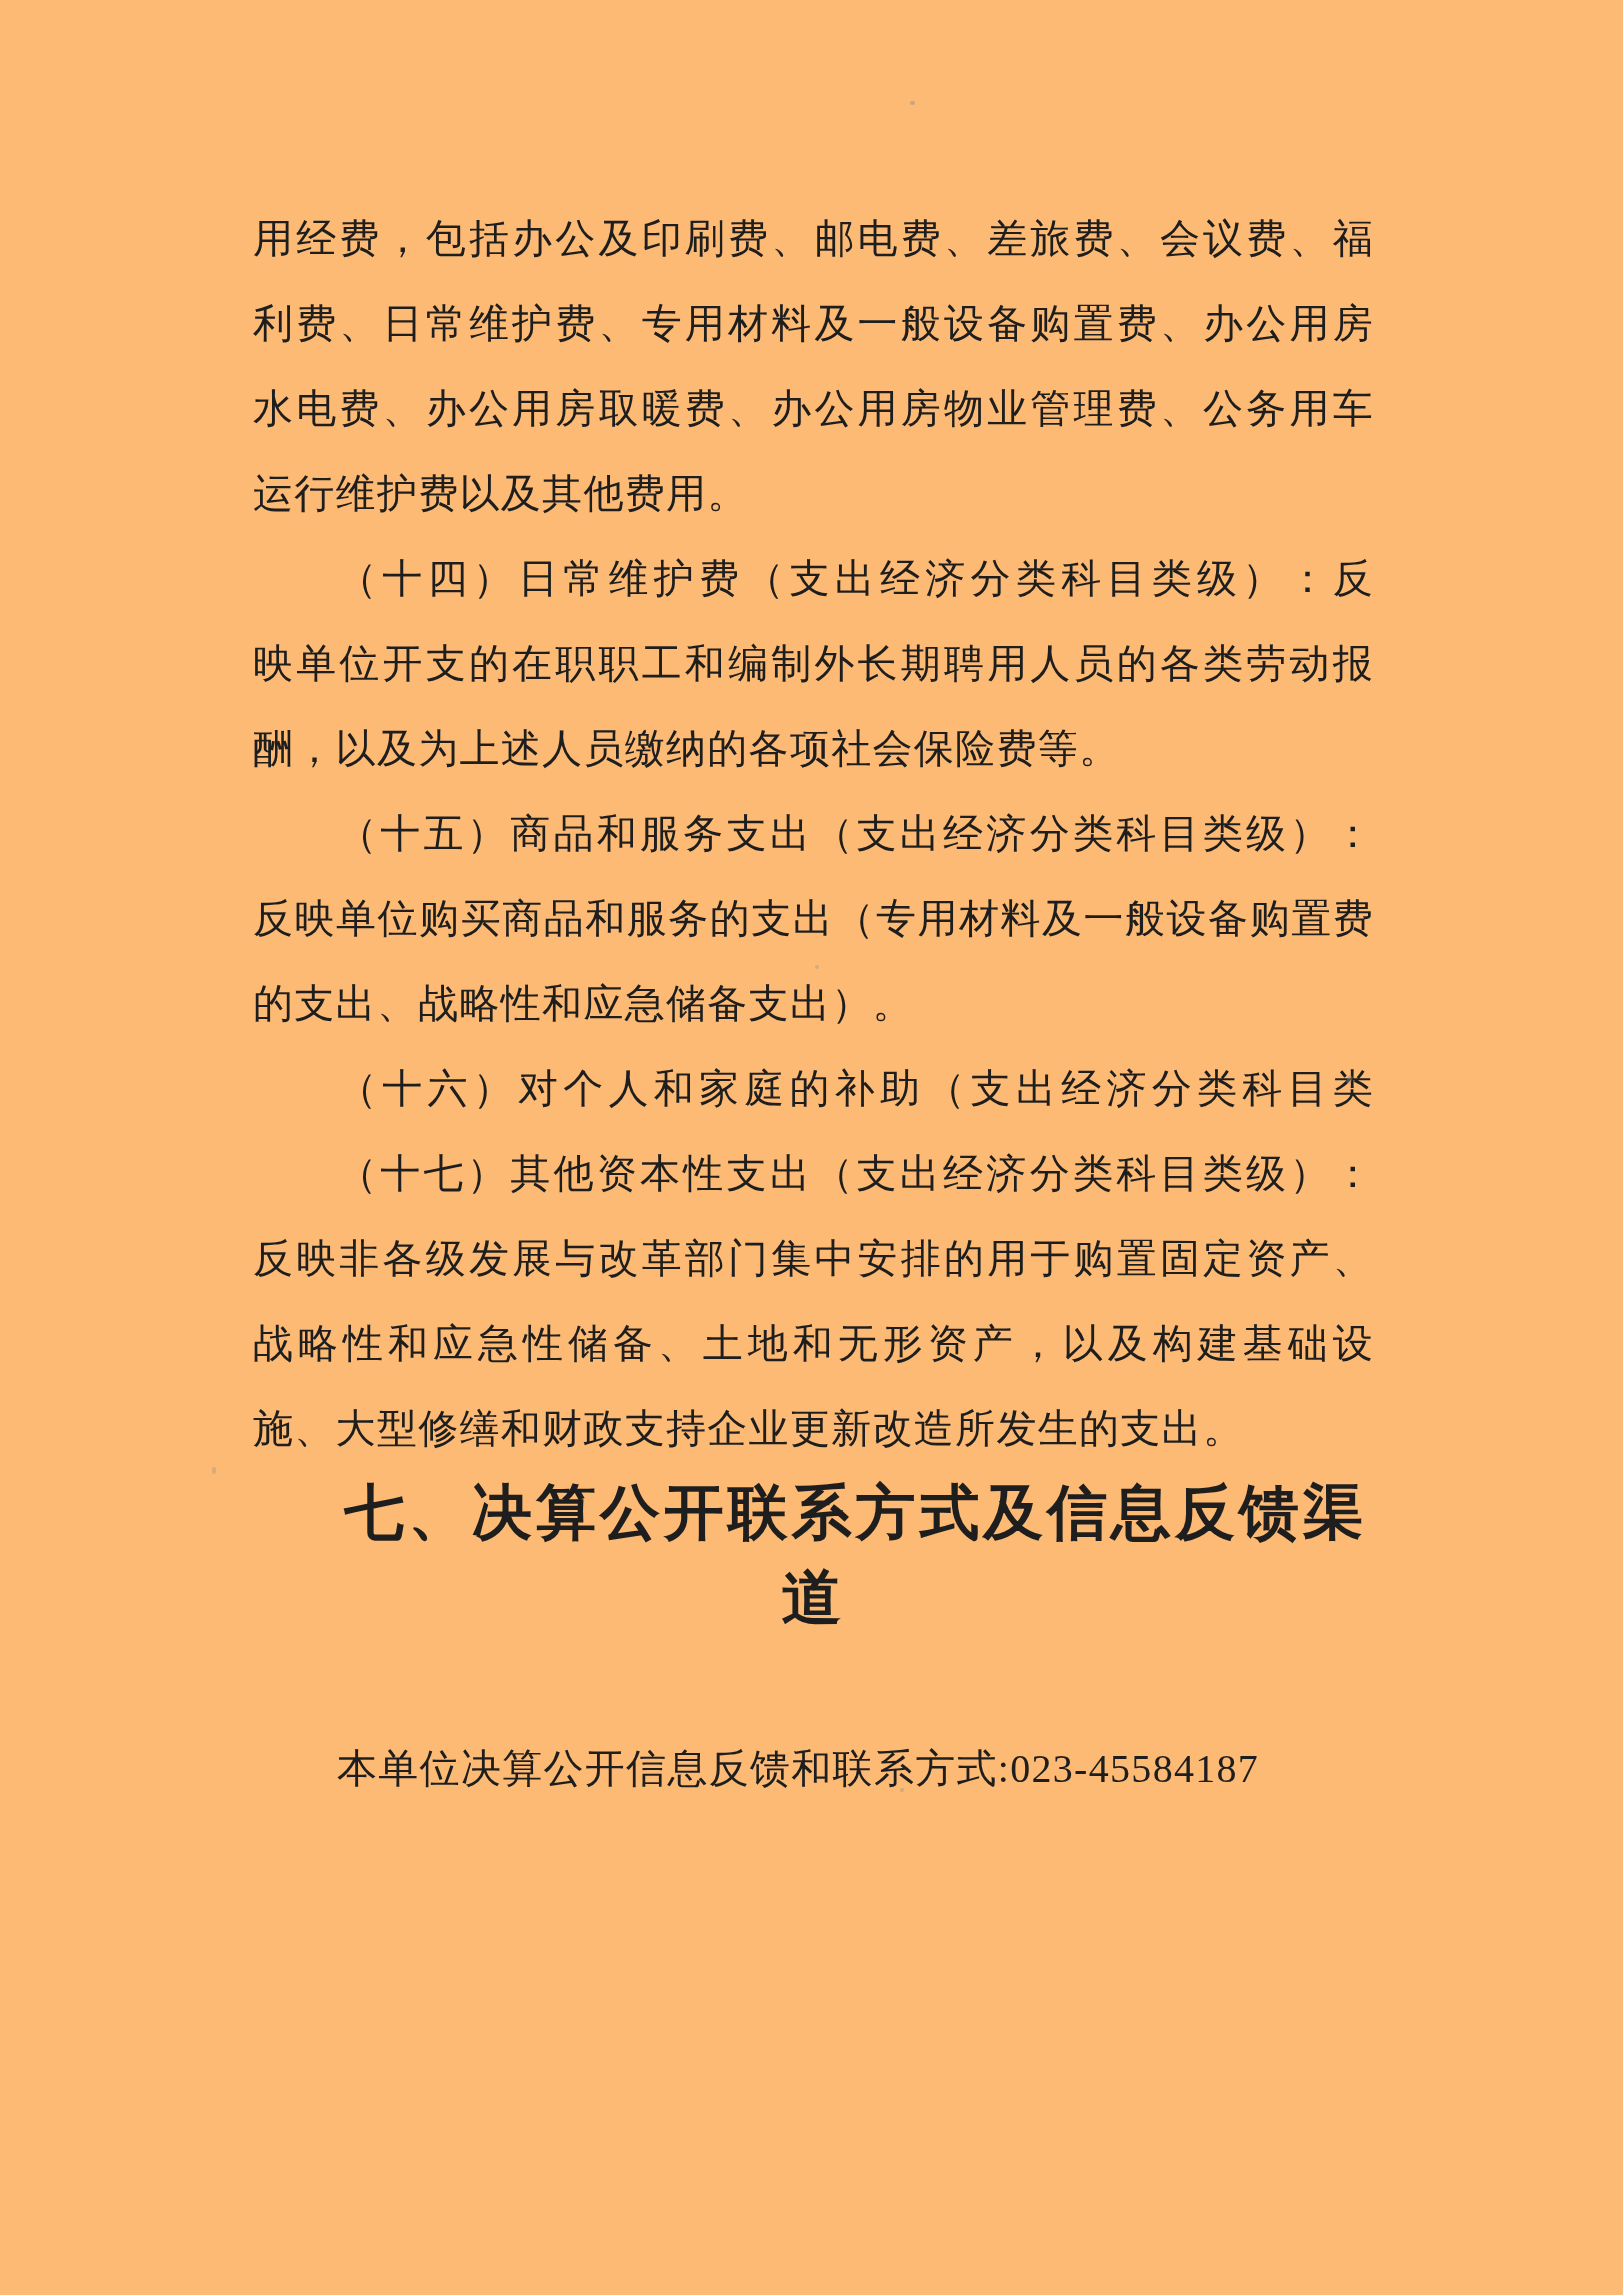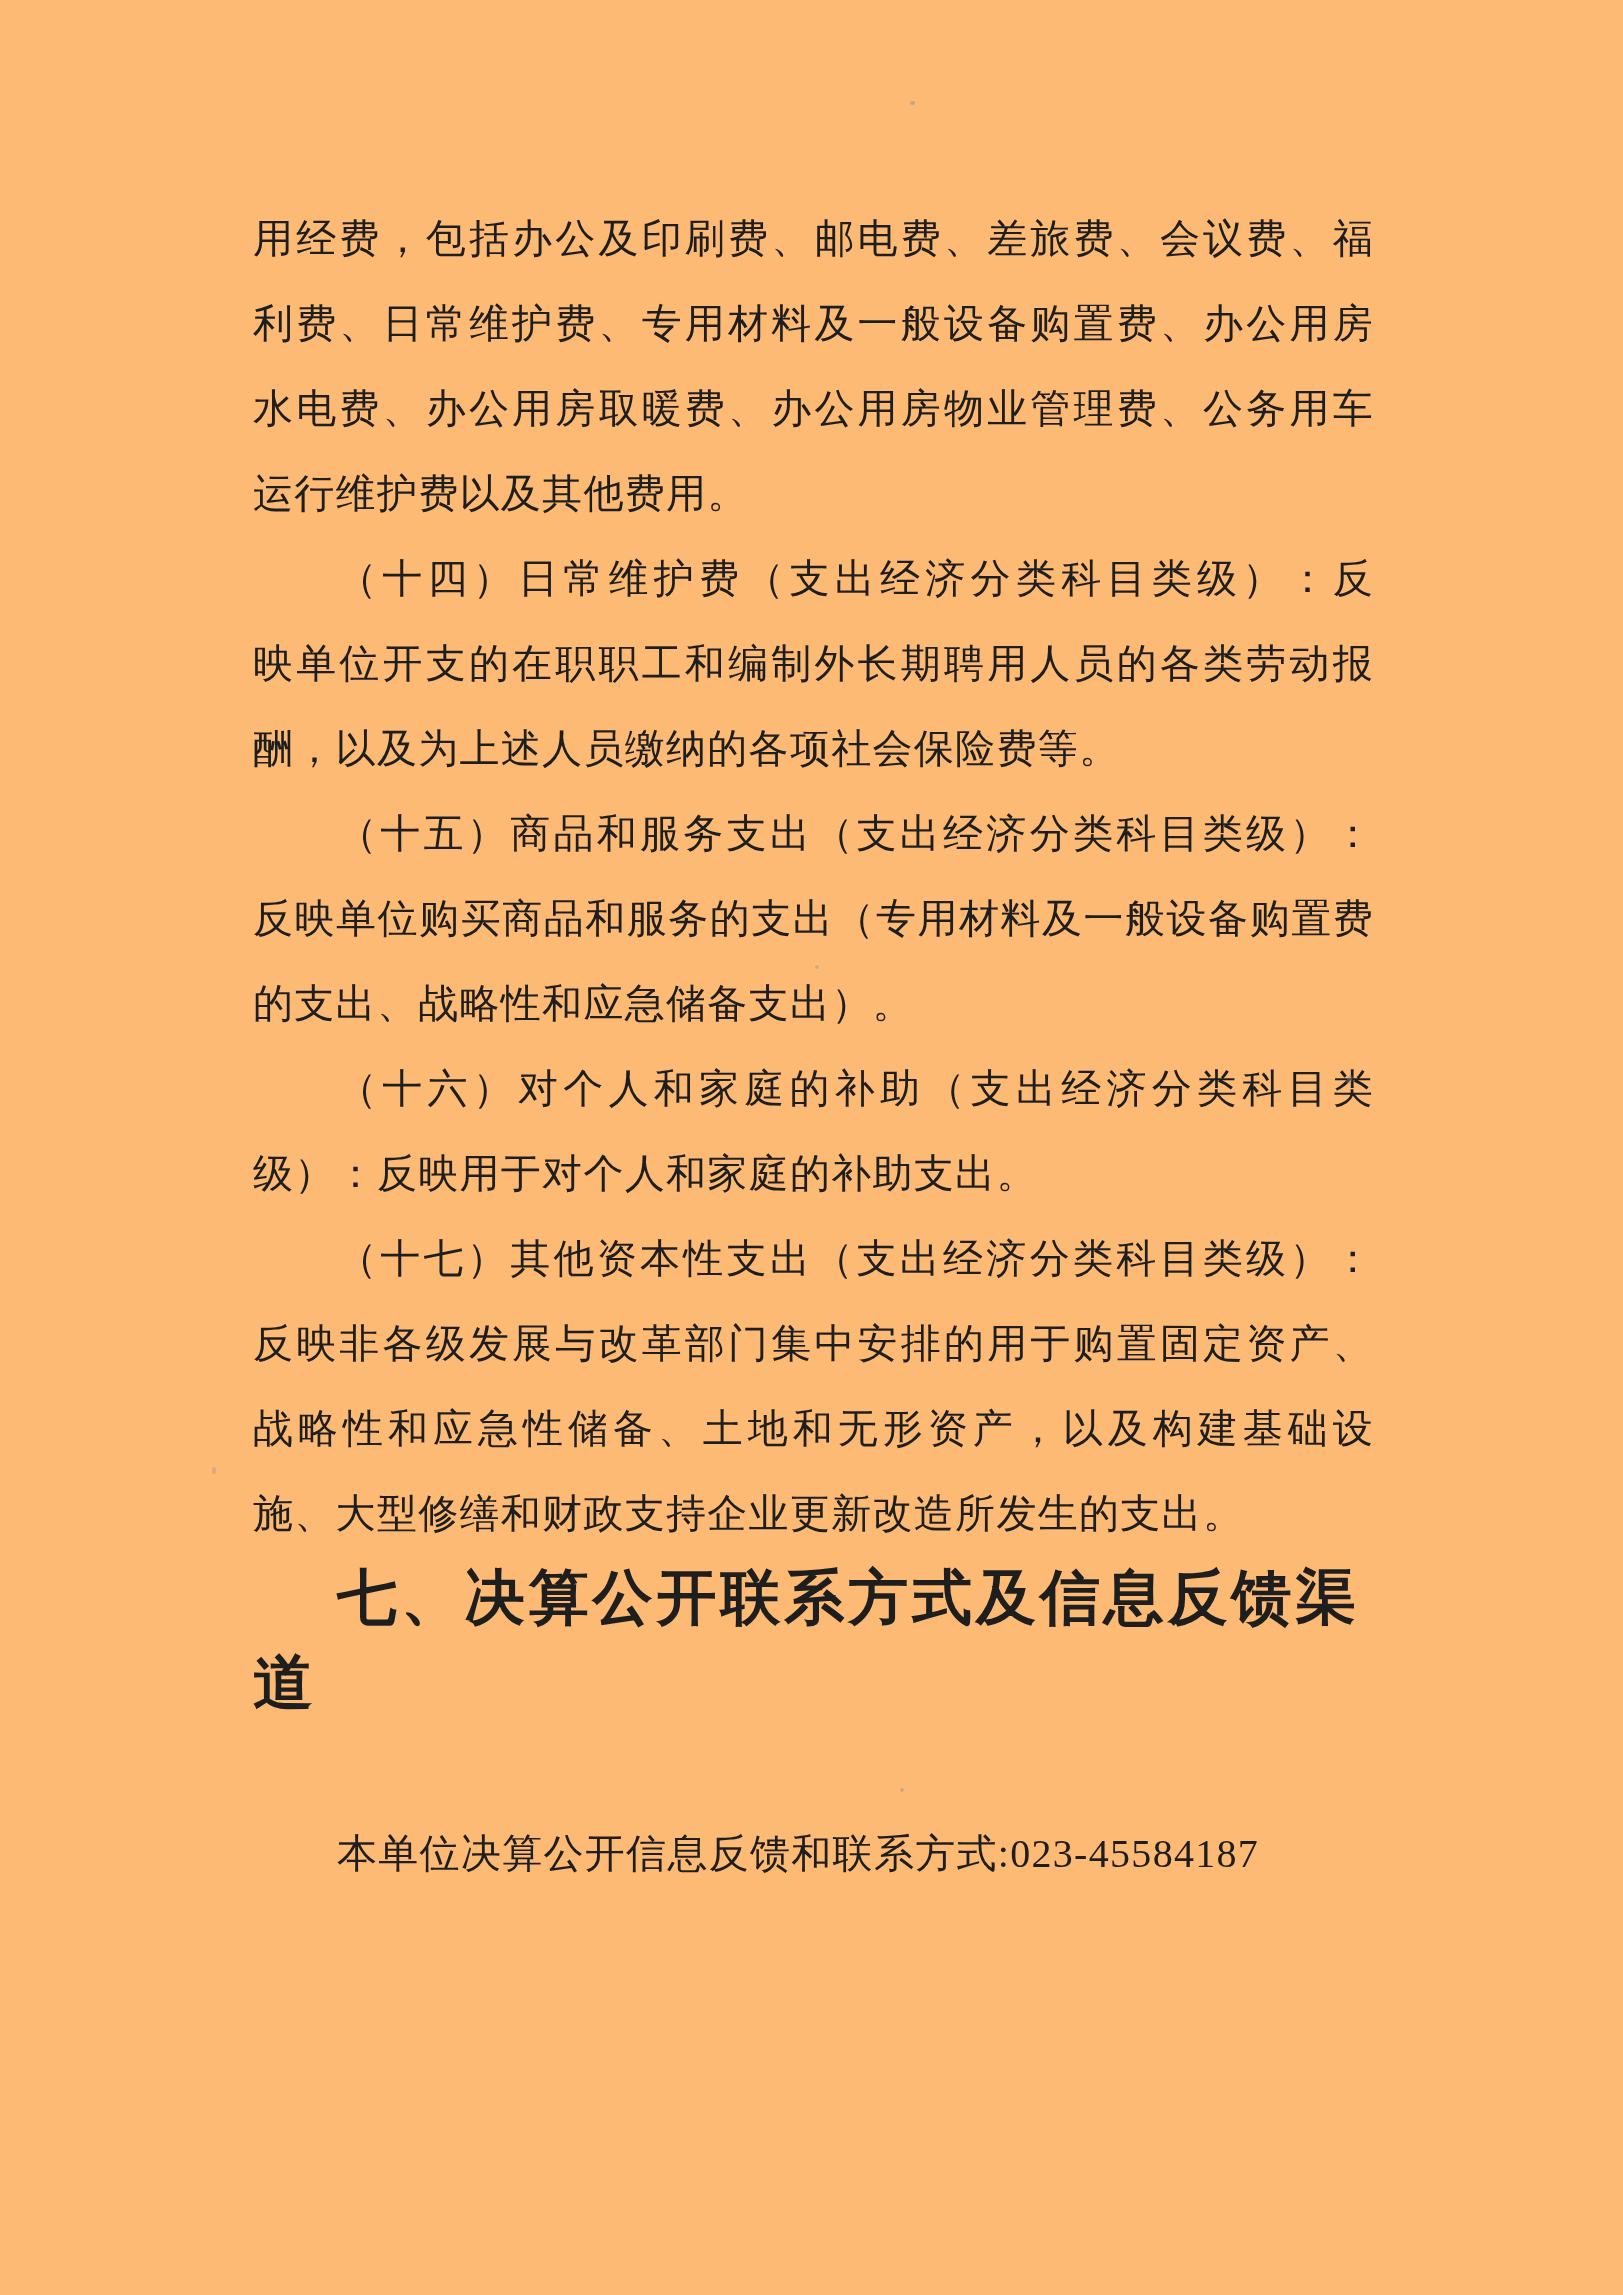--- a/index.html
+++ b/index.html
@@ -37,20 +37,21 @@
     text-align: justify;
     text-align-last: justify;
   }
   
   .indent {
     text-indent: 84px;
   }
   .heading {
     font-weight: bold;
     letter-spacing: 3.9px;
+    text-align: center;
   }
   .spacer {
     height: 170px;
   }
   
   .speck {
     position: absolute;
     background: #8f8f8f;
     border-radius: 50%;
     opacity: 0.5;
@@ -71,21 +72,20 @@
     <div class="line fill">利费、日常维护费、专用材料及一般设备购置费、办公用房</div>
     <div class="line fill">水电费、办公用房取暖费、办公用房物业管理费、公务用车</div>
     <div class="line">运行维护费以及其他费用。</div>
     <div class="line fill indent">（十四）日常维护费（支出经济分类科目类级）：反</div>
     <div class="line fill">映单位开支的在职职工和编制外长期聘用人员的各类劳动报</div>
     <div class="line">酬，以及为上述人员缴纳的各项社会保险费等。</div>
     <div class="line fill indent">（十五）商品和服务支出（支出经济分类科目类级）：</div>
     <div class="line fill">反映单位购买商品和服务的支出（专用材料及一般设备购置费</div>
     <div class="line">的支出、战略性和应急储备支出）。</div>
     <div class="line fill indent">（十六）对个人和家庭的补助（支出经济分类科目类</div>
-    <div class="line">级）：反映用于对个人和家庭的补助支出。</div>
     <div class="line fill indent">（十七）其他资本性支出（支出经济分类科目类级）：</div>
     <div class="line fill">反映非各级发展与改革部门集中安排的用于购置固定资产、</div>
     <div class="line fill">战略性和应急性储备、土地和无形资产，以及构建基础设</div>
     <div class="line">施、大型修缮和财政支持企业更新改造所发生的支出。</div>
 
     <h2 class="line heading indent">七、决算公开联系方式及信息反馈渠道</h2>
 
     <div class="spacer"></div>
 
     <div class="line indent">本单位决算公开信息反馈和联系方式:023-45584187</div>

